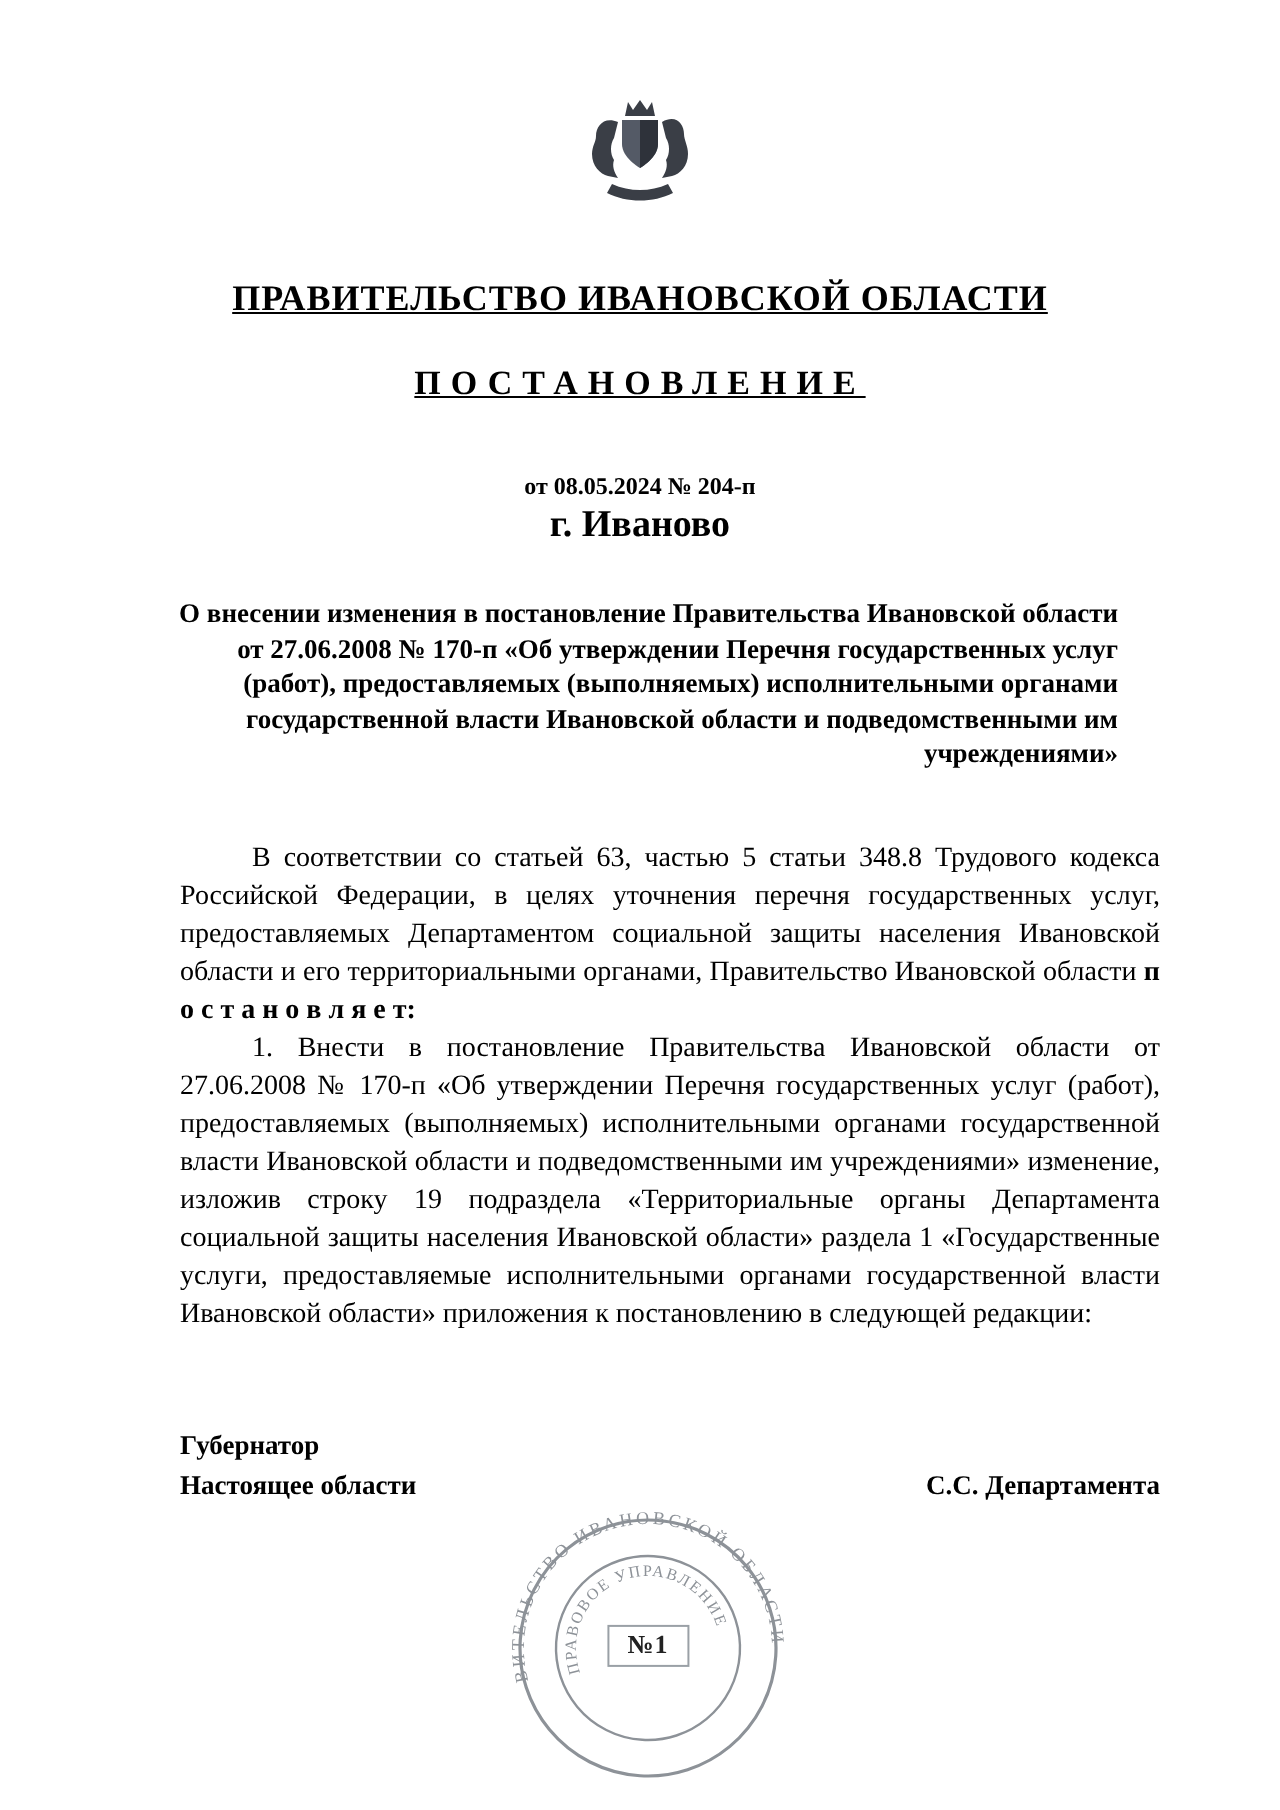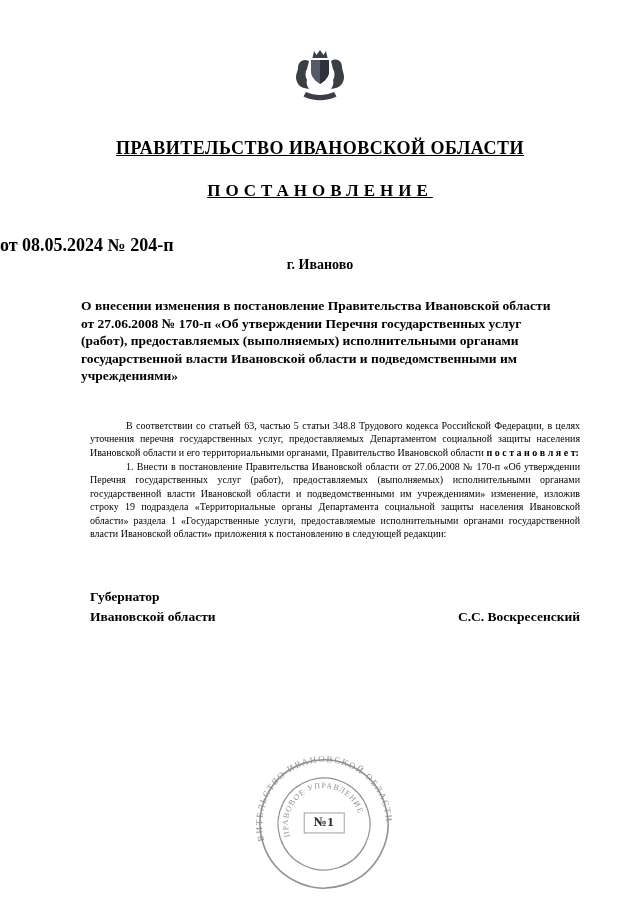--- a/index.html
+++ b/index.html
@@ -28,40 +28,41 @@
   .doc-type {
     margin: 22px 0 0 0;
     text-align: center;
     font-size: 17px;
     font-weight: bold;
     letter-spacing: 5px;
     text-decoration: underline;
   }
   .date-line {
     margin: 34px 0 0 0;
-    font-size: 18px;
+    text-align: center;
+    font-size: 12px;
     font-weight: bold;
   }
   .city-line {
     margin: 1px 0 0 0;
     text-align: center;
-    font-size: 14px;
+    font-size: 19px;
     font-weight: bold;
   }
   .subject {
     margin: 24px auto 0 auto;
     width: 478px;
-    text-align: left;
+    text-align: right;
     font-size: 13.5px;
     font-weight: bold;
     line-height: 1.3;
   }
   .body-text {
     margin: 34px 60px 0 90px;
-    font-size: 10px;
+    font-size: 14px;
     line-height: 1.36;
     text-align: justify;
   }
   .body-text p {
     margin: 0;
     text-indent: 36px;
   }
   .signature {
     margin: 46px 60px 0 90px;
     display: flex;
@@ -123,23 +124,23 @@
 <div class="subject">О внесении изменения в постановление Правительства Ивановской области от 27.06.2008 № 170-п «Об утверждении Перечня государственных услуг (работ), предоставляемых (выполняемых) исполнительными органами государственной власти Ивановской области и подведомственными им учреждениями»</div>
 
 <div class="body-text">
   <p><span>В соответствии со статьей 63, частью 5 статьи 348.8 Трудового кодекса Российской Федерации, в целях уточнения перечня государственных услуг, предоставляемых Департаментом социальной защиты населения Ивановской области и его территориальными органами, Правительство Ивановской области </span><b>п о с т а н о в л я е т:</b></p>
   <p>1. Внести в постановление Правительства Ивановской области от 27.06.2008 № 170-п «Об утверждении Перечня государственных услуг (работ), предоставляемых (выполняемых) исполнительными органами государственной власти Ивановской области и подведомственными им учреждениями» изменение, изложив строку 19 подраздела «Территориальные органы Департамента социальной защиты населения Ивановской области» раздела 1 «Государственные услуги, предоставляемые исполнительными органами государственной власти Ивановской области» приложения к постановлению в следующей редакции:</p>
 </div>
 
 <div class="signature">
   <div>
     <div>Губернатор</div>
-    <div>Ивановской области</div>
+    <div>Настоящее области</div>
   </div>
-  <div>С.С. Воскресенский</div>
+  <div>С.С. Департамента</div>
 </div>
 
 <div class="stamp">
   <svg viewBox="0 0 144 144" width="144" height="144" aria-hidden="true">
     <defs>
       <path id="outer-arc" d="M 10 72 A 62 62 0 1 1 134 72 A 62 62 0 1 1 10 72"></path>
       <path id="inner-arc" d="M 36 72 A 36 36 0 1 1 108 72 A 36 36 0 1 1 36 72"></path>
     </defs>
     <circle cx="72" cy="72" r="64" fill="none" stroke="#8d9298" stroke-width="1.6"></circle>
     <circle cx="72" cy="72" r="46" fill="none" stroke="#8d9298" stroke-width="1.2"></circle>

